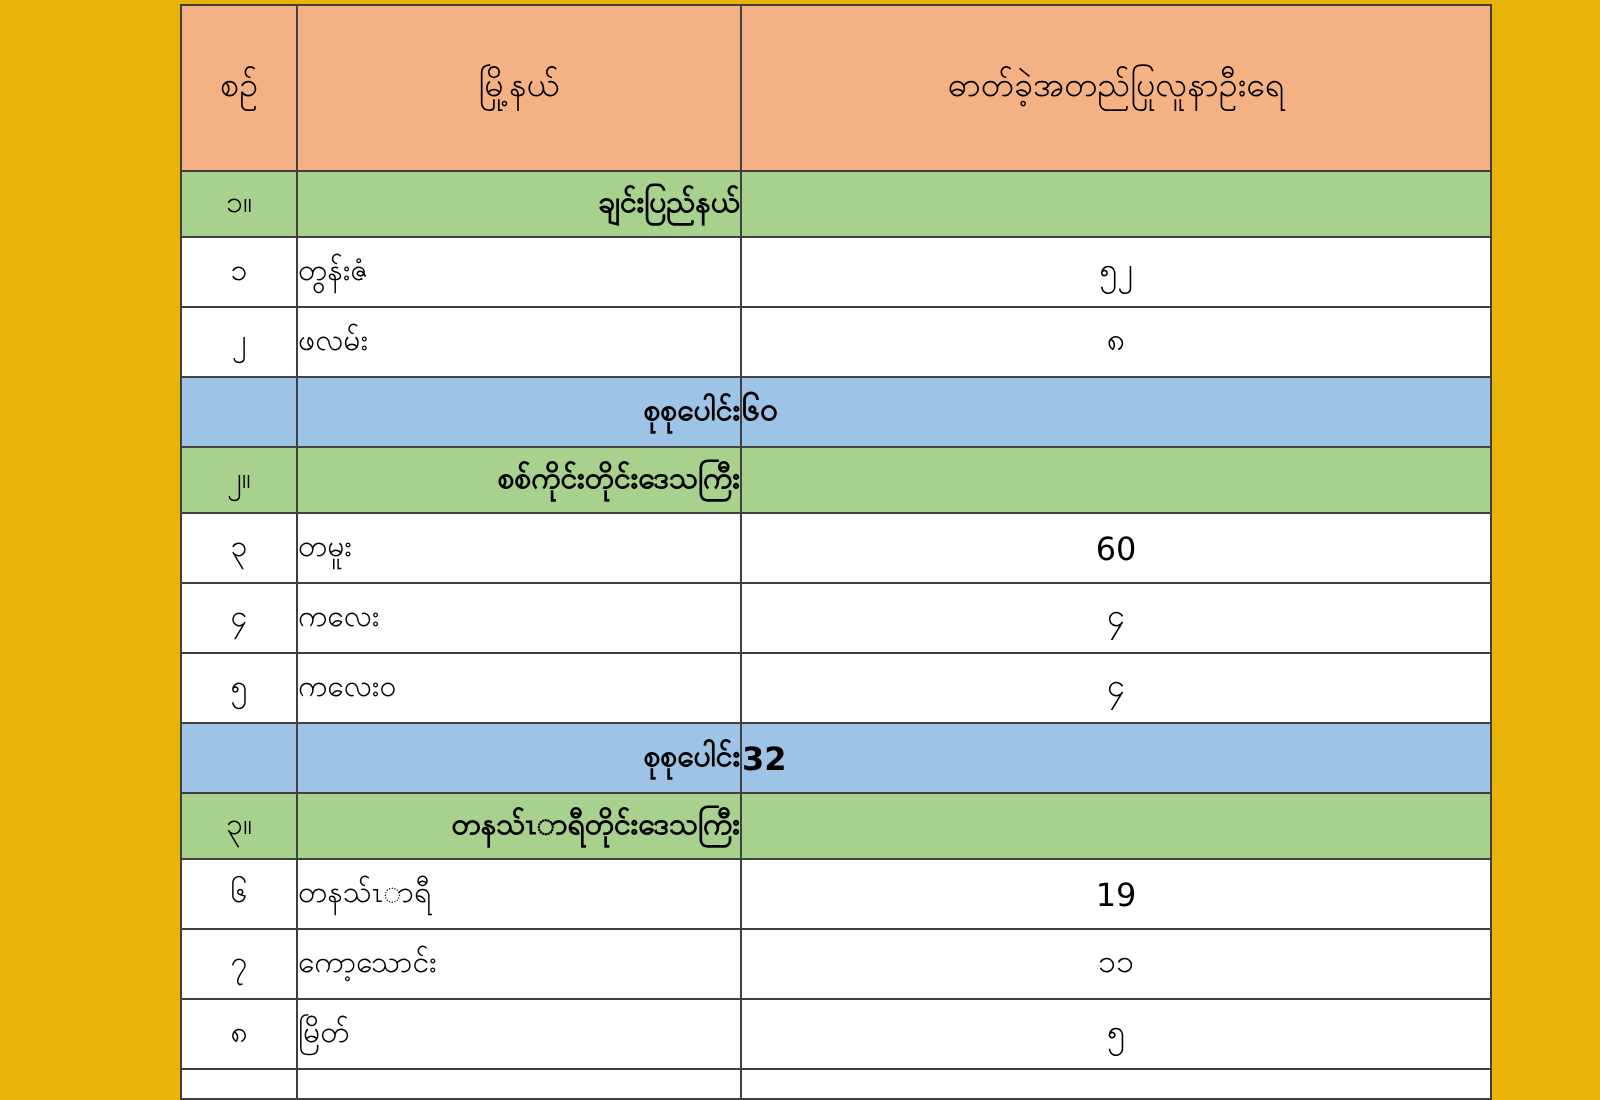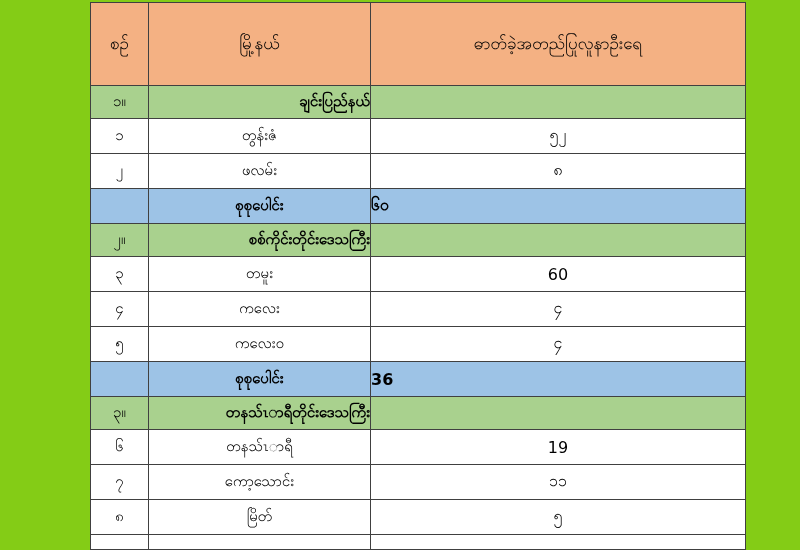--- a/index.html
+++ b/index.html
@@ -10,21 +10,21 @@
     height: 550px;
     overflow: hidden;
   }
   body {
     font-family: "DejaVu Sans", "Liberation Sans", sans-serif;
   }
   .page {
     position: relative;
     width: 800px;
     height: 550px;
-    background: #84cc16;
+    background: #eab308;
   }
   table.data-table {
     position: absolute;
     left: 90px;
     top: 2px;
     width: 655px;
     border-collapse: collapse;
     table-layout: fixed;
   }
   table.data-table td,
@@ -69,36 +69,36 @@
   .data-row td {
     height: 34px;
     background: #ffffff;
   }
   .cell-no {
     text-align: center;
     font-size: 15px;
     color: #000;
   }
   .cell-town {
-    text-align: center;
+    text-align: left;
     padding-left: 8px;
     font-size: 15px;
     color: #000;
   }
   .cell-count {
     text-align: center;
     font-size: 16px;
     color: #000;
   }
   .total-row td {
     height: 34px;
     background: #9dc3e6;
   }
   .total-label {
-    text-align: center;
+    text-align: right;
     padding-left: 42px;
     font-size: 15px;
     color: #000;
     font-weight: bold;
   }
   .total-count {
     text-align: left;
     font-size: 16px;
     color: #000;
     font-weight: bold;
@@ -164,21 +164,21 @@
         <td class="cell-count">၄</td>
       </tr>
       <tr class="data-row">
         <td class="cell-no">၅</td>
         <td class="cell-town">ကလေးဝ</td>
         <td class="cell-count">၄</td>
       </tr>
       <tr class="total-row">
         <td></td>
         <td class="total-label">စုစုပေါင်း</td>
-        <td class="total-count">36</td>
+        <td class="total-count">32</td>
       </tr>
 
       <tr class="group-row">
         <td class="group-no">၃။</td>
         <td class="group-label">တနသ်ၤာရီတိုင်းဒေသကြီး</td>
         <td class="group-blank"></td>
       </tr>
       <tr class="data-row">
         <td class="cell-no">၆</td>
         <td class="cell-town">တနသ်ၤာရီ</td>

